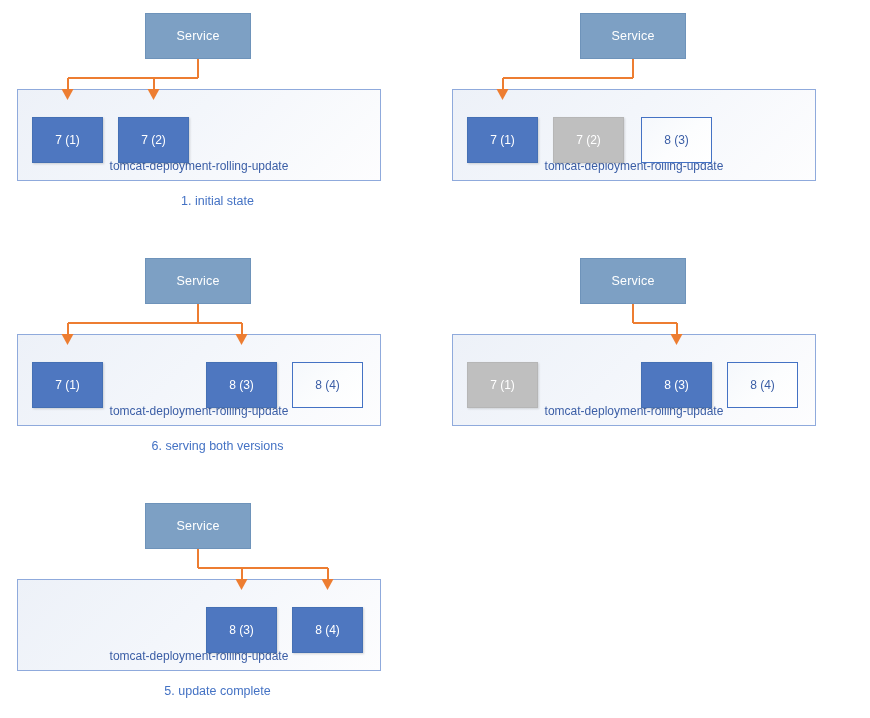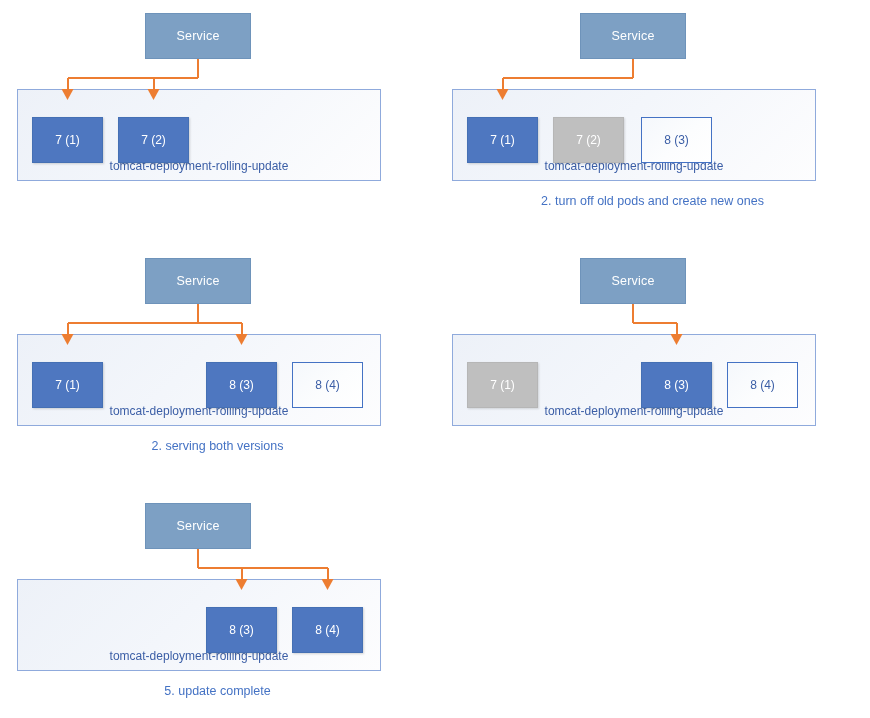--- a/index.html
+++ b/index.html
@@ -87,20 +87,21 @@
         <span>7 (2)</span>
       </div>
       <svg class="connector" width="435" height="230">
         <line x1="198" y1="59" x2="198" y2="78" stroke="#ED7D31" stroke-width="2" shape-rendering="crispEdges"></line>
         <line x1="67.5" y1="78" x2="198" y2="78" stroke="#ED7D31" stroke-width="2" shape-rendering="crispEdges"></line>
         <line x1="67.5" y1="78" x2="67.5" y2="90" stroke="#ED7D31" stroke-width="2" shape-rendering="crispEdges"></line>
         <polygon points="61.5,89 73.5,89 67.5,100" fill="#ED7D31"></polygon>
         <line x1="153.5" y1="78" x2="153.5" y2="90" stroke="#ED7D31" stroke-width="2" shape-rendering="crispEdges"></line>
         <polygon points="147.5,89 159.5,89 153.5,100" fill="#ED7D31"></polygon>
       </svg>
+      <div class="caption">1. initial state</div>
     </div>
     <div class="panel" style="left: 435px; top: 0px;">
       <div class="service-box">
         <span>Service</span>
       </div>
       <div class="deployment">
         <div class="deployment-label">tomcat-deployment-rolling-update</div>
       </div>
       <div class="pod s1 blue">
         <span>7 (1)</span>
@@ -110,21 +111,20 @@
       </div>
       <div class="pod s3 outline">
         <span>8 (3)</span>
       </div>
       <svg class="connector" width="435" height="230">
         <line x1="198" y1="59" x2="198" y2="78" stroke="#ED7D31" stroke-width="2" shape-rendering="crispEdges"></line>
         <line x1="67.5" y1="78" x2="198" y2="78" stroke="#ED7D31" stroke-width="2" shape-rendering="crispEdges"></line>
         <line x1="67.5" y1="78" x2="67.5" y2="90" stroke="#ED7D31" stroke-width="2" shape-rendering="crispEdges"></line>
         <polygon points="61.5,89 73.5,89 67.5,100" fill="#ED7D31"></polygon>
       </svg>
-      <div class="caption">2. turn off old pods and create new ones</div>
     </div>
     <div class="panel" style="left: 0px; top: 245px;">
       <div class="service-box">
         <span>Service</span>
       </div>
       <div class="deployment">
         <div class="deployment-label">tomcat-deployment-rolling-update</div>
       </div>
       <div class="pod s1 blue">
         <span>7 (1)</span>
@@ -136,21 +136,21 @@
         <span>8 (4)</span>
       </div>
       <svg class="connector" width="435" height="230">
         <line x1="198" y1="59" x2="198" y2="78" stroke="#ED7D31" stroke-width="2" shape-rendering="crispEdges"></line>
         <line x1="67.5" y1="78" x2="241.5" y2="78" stroke="#ED7D31" stroke-width="2" shape-rendering="crispEdges"></line>
         <line x1="67.5" y1="78" x2="67.5" y2="90" stroke="#ED7D31" stroke-width="2" shape-rendering="crispEdges"></line>
         <polygon points="61.5,89 73.5,89 67.5,100" fill="#ED7D31"></polygon>
         <line x1="241.5" y1="78" x2="241.5" y2="90" stroke="#ED7D31" stroke-width="2" shape-rendering="crispEdges"></line>
         <polygon points="235.5,89 247.5,89 241.5,100" fill="#ED7D31"></polygon>
       </svg>
-      <div class="caption">2. serving both versions</div>
+      <div class="caption">6. serving both versions</div>
     </div>
     <div class="panel" style="left: 435px; top: 245px;">
       <div class="service-box">
         <span>Service</span>
       </div>
       <div class="deployment">
         <div class="deployment-label">tomcat-deployment-rolling-update</div>
       </div>
       <div class="pod s1 gray">
         <span>7 (1)</span>

